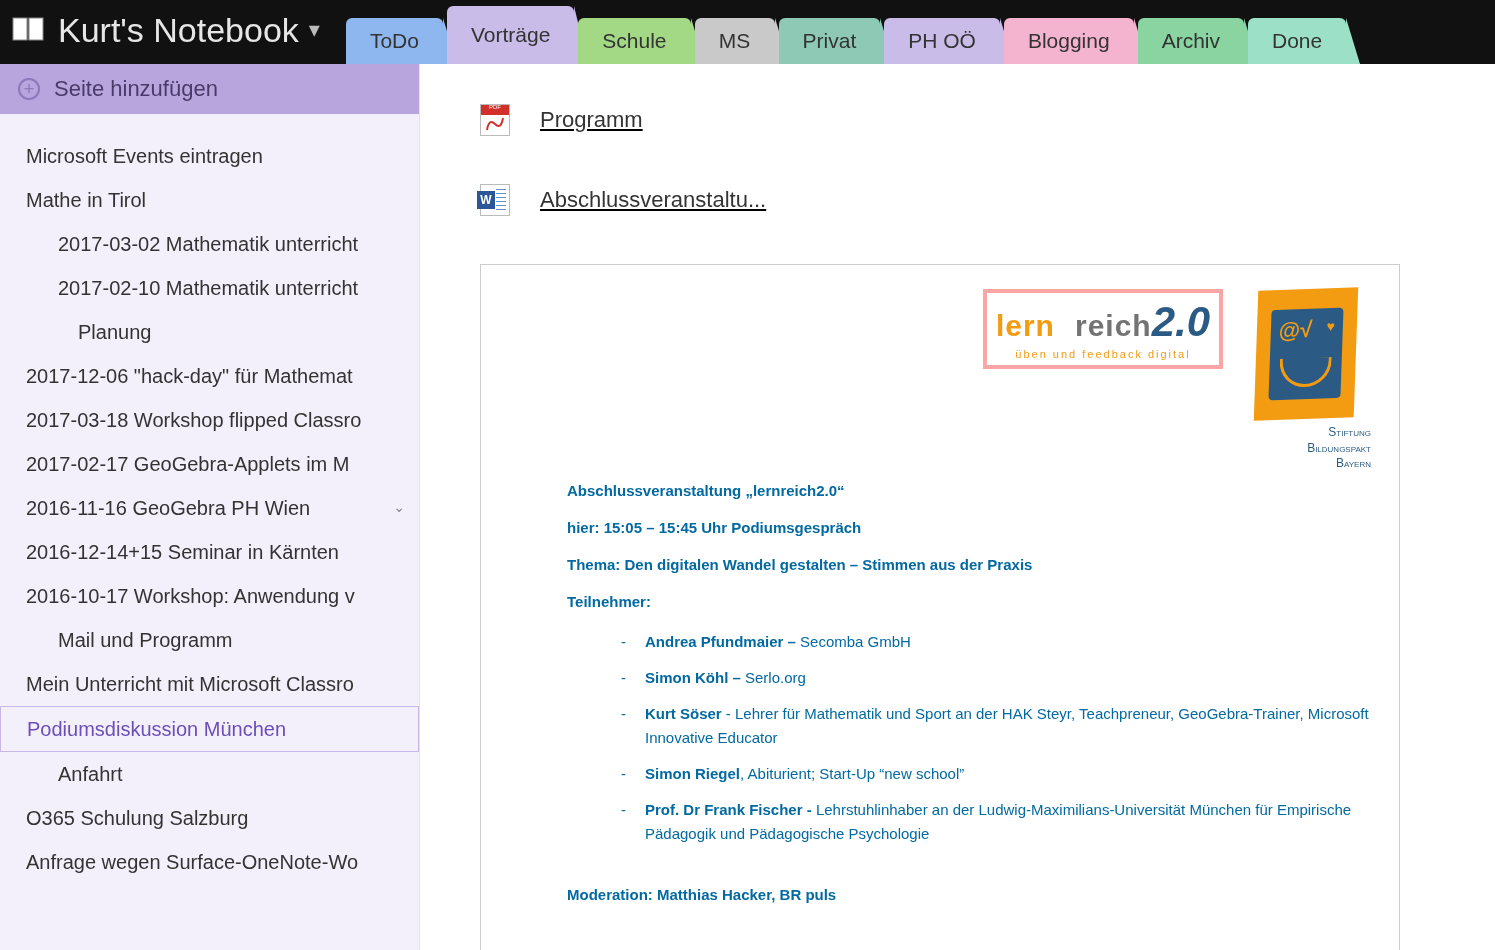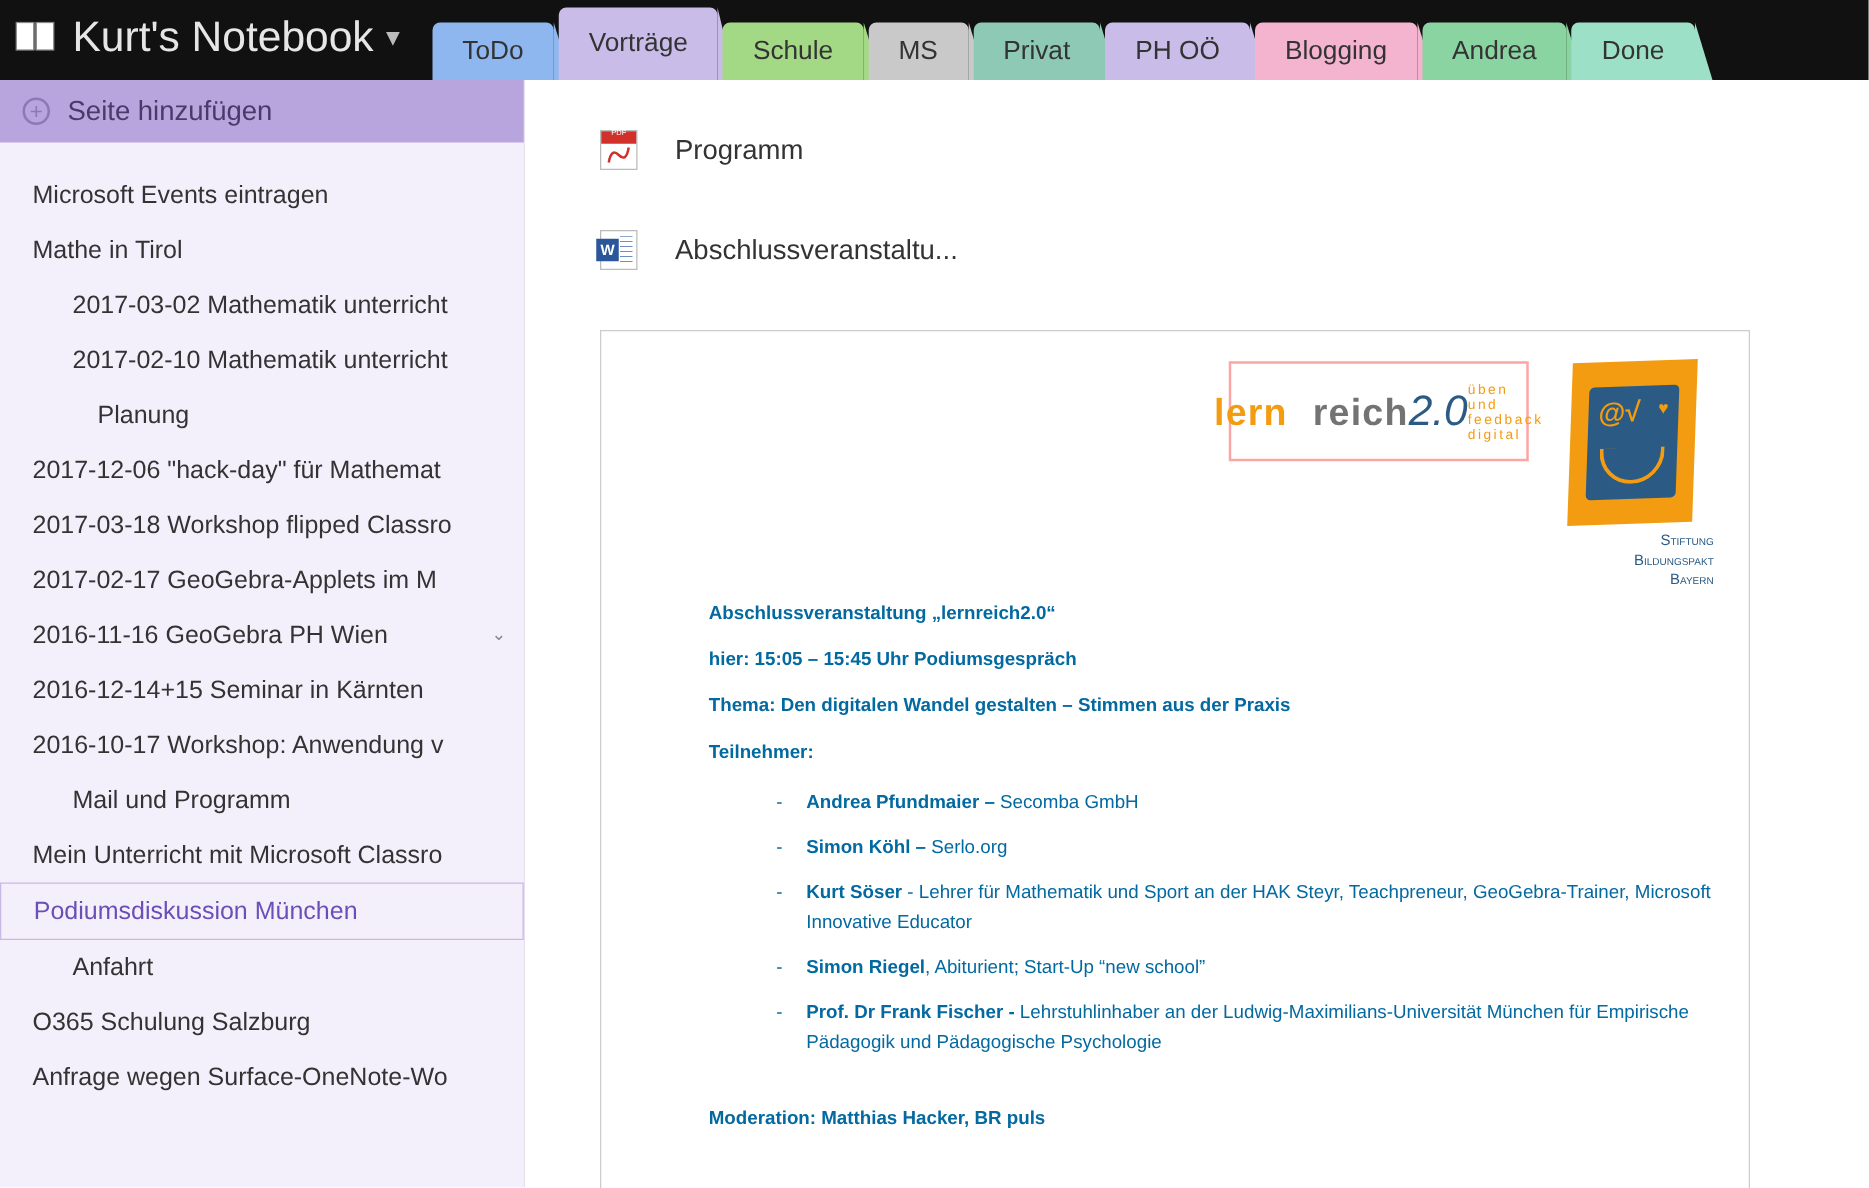--- a/index.html
+++ b/index.html
@@ -26,38 +26,38 @@
 .addpage { height: 50px; display:flex; align-items:center; padding-left: 18px; background:#b8a5dd; color:#4a3a6a; font-size:22px; }
 .addpage .plus-icon { width:22px; height:22px; border-radius:50%; border:2px solid #8d78b9; display:flex; align-items:center; justify-content:center; margin-right:14px; color:#8d78b9; font-size:18px; line-height:1; }
 .pagelist { padding: 20px 0; }
 .page-item { padding: 6px 20px 6px 26px; white-space: nowrap; overflow:hidden; text-overflow: clip; line-height:1.6; cursor:default; position:relative; }
 .page-item.indent1 { padding-left: 58px; }
 .page-item.indent2 { padding-left: 78px; }
 .page-item.selected { color:#6b4eb8; border:1px solid #c8b8e8; background:#f4f0fb; }
 .page-item .expand { position:absolute; right:14px; top:10px; color:#888; font-size:14px; }
 
 .content { flex:1; padding: 40px 0 0 60px; overflow:auto; background:#fff; }
-.attachment { display:flex; align-items:center; margin-bottom: 48px; }
+.attachment { display:flex; align-items:center; margin-bottom: 48px; text-decoration: underline; }
 .attachment .att-icon { width:30px; height:32px; margin-right: 30px; position:relative; }
 .att-icon.pdf { background:#fff; border:1px solid #bbb; }
 .att-icon.pdf::before { content:""; position:absolute; top:0; left:0; right:0; height:10px; background:#d2302b; display:flex; align-items:center; justify-content:center; }
 .att-icon.pdf::after { content:"PDF"; position:absolute; top:-1px; left:0; right:0; font-size:6px; color:#fff; text-align:center; }
 .att-icon.pdf svg { position:absolute; top:11px; left:4px; }
 .att-icon.word { background:#fff; border:1px solid #bbb; }
 .att-icon.word::before { content:"W"; position:absolute; left:-4px; top:6px; width:18px; height:18px; background:#2b579a; color:#fff; font-size:12px; font-weight:bold; display:flex; align-items:center; justify-content:center; }
 .att-icon.word::after { content:""; position:absolute; right:3px; top:4px; bottom:4px; width:10px; background:repeating-linear-gradient(#6a8fc4 0 1px, transparent 1px 4px); }
 .attachment .label { font-size:22px; color:#333; }
 
 .embed { border:1px solid #ccc; width: 920px; min-height: 600px; padding: 24px 28px 40px 86px; margin-left:0; margin-right:40px; position:relative; font-family: Arial, sans-serif; }
 .embed-logos { display:flex; justify-content:flex-end; align-items:flex-start; gap:18px; margin-bottom:10px; }
-.logo-lernreich { width:240px; height:80px; border:2px solid #fca5a5; display:flex; flex-direction:row; align-items:center; justify-content:center; }
+.logo-lernreich { width:240px; height:80px; border:4px solid #fca5a5; display:flex; flex-direction:column; align-items:center; justify-content:center; }
 .logo-lernreich .row { display:flex; align-items:baseline; font-family: Arial; }
 .logo-lernreich .lern { color:#f39c12; font-size:30px; font-weight:bold; letter-spacing:1px; }
 .logo-lernreich .reich { color:#737373; font-size:30px; font-weight:bold; letter-spacing:1px; margin-left:20px; }
-.logo-lernreich .two { color:#2b5b84; font-size:34px; font-weight:400; font-style:italic;text-align:center; }
+.logo-lernreich .two { color:#2b5b84; font-size:42px; font-weight:700; font-style:italic;text-align:center; }
 .logo-lernreich .sub { color:#f39c12; font-size:11px; letter-spacing:2px; margin-top:2px; }
 .logo-stiftung { width:130px; display:flex; flex-direction:column; align-items:center; }
 .logo-stiftung .box { width:100px; height:130px; background:#f39c12; display:flex; align-items:center; justify-content:center; transform:skewY(-4deg) rotate(2deg); }
 .logo-stiftung .inner { width:72px; height:90px; background:#2b5b84; border-radius:4px; position:relative; }
 .logo-stiftung .inner::before { content:"@√"; position:absolute; top:8px; left:8px; color:#f39c12; font-size:22px; font-weight:bold; }
 .logo-stiftung .inner::after { content:""; position:absolute; bottom:12px; left:10px; right:10px; height:26px; border:3px solid #f39c12; border-top:none; border-radius:0 0 30px 30px; }
 .logo-stiftung .heart { position:absolute; top:10px; right:8px; color:#f39c12; font-size:14px; }
 .logo-stiftung .txt { font-size:12px; color:#2b5b84; text-align:right; font-variant:small-caps; margin-top:6px; line-height:1.3; align-self:flex-end; }
 
 .embed .body { font-size:15px; color:#0369a1; }
@@ -105,21 +105,21 @@
       </div>
       <div class="tab" style="background: rgb(201, 188, 232);">
         <span>PH OÖ</span>
         <span class="slant" style="border-bottom-color: rgb(201, 188, 232);"></span>
       </div>
       <div class="tab" style="background: rgb(244, 179, 207);">
         <span>Blogging</span>
         <span class="slant" style="border-bottom-color: rgb(244, 179, 207);"></span>
       </div>
       <div class="tab" style="background: rgb(137, 212, 160);">
-        <span>Andrea</span>
+        <span>Archiv</span>
         <span class="slant" style="border-bottom-color: rgb(137, 212, 160);"></span>
       </div>
       <div class="tab" style="background: rgb(157, 224, 200);">
         <span>Done</span>
         <span class="slant" style="border-bottom-color: rgb(157, 224, 200);"></span>
       </div>
     </div>
 </div>
 
 <div class="main">

